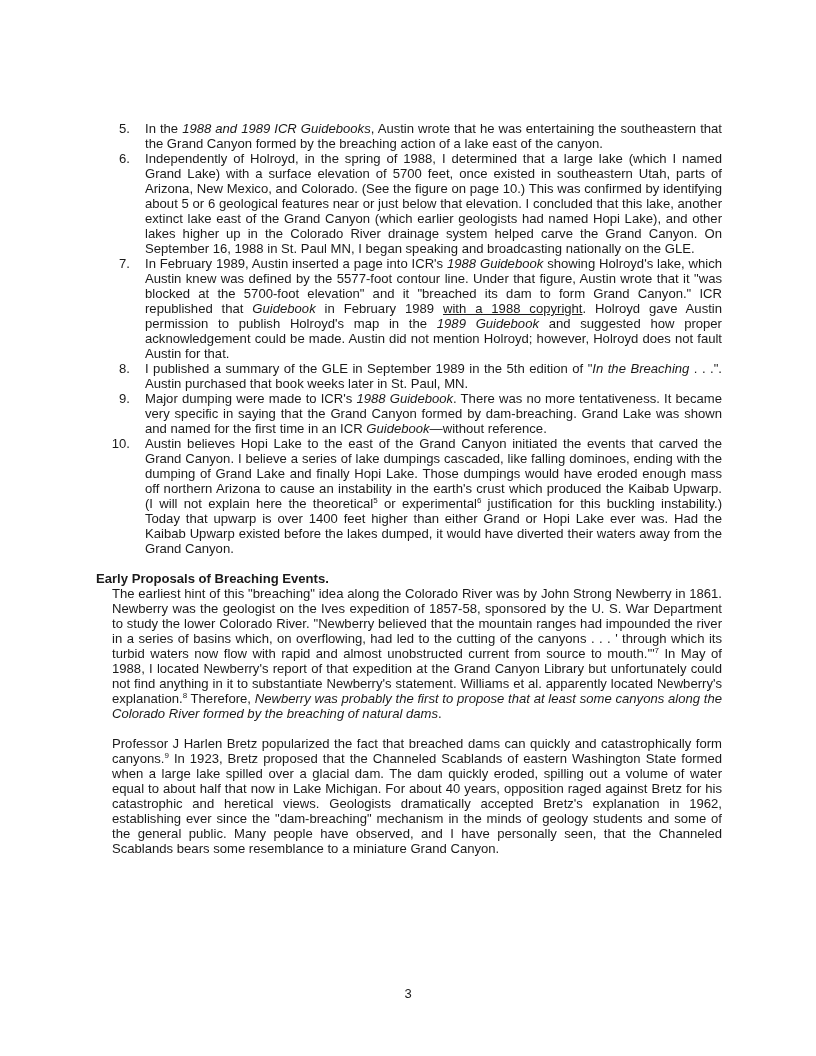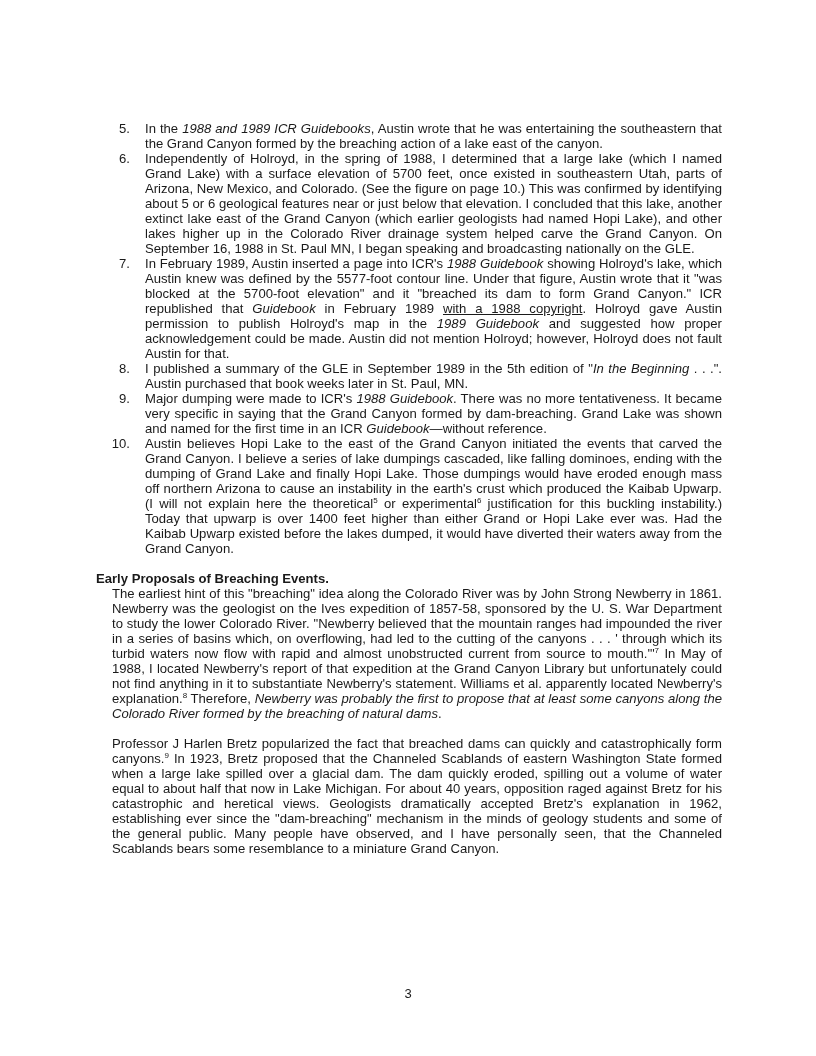--- a/index.html
+++ b/index.html
@@ -19,21 +19,21 @@
              text-align: center; font-size: 13px; }
 </style>
 </head>
 <body>
 
 <div class="page">
   <ol class="items">
     <li><span class="num">5.</span><span class="body"><span>In the </span><i>1988 and 1989 ICR Guidebooks</i><span>, Austin wrote that he was entertaining the southeastern that the Grand Canyon formed by the breaching action of a lake east of the canyon.</span></span></li>
     <li><span class="num">6.</span><span class="body"><span>Independently of Holroyd, in the spring of 1988, I determined that a large lake (which I named Grand Lake) with a surface elevation of 5700 feet, once existed in southeastern Utah, parts of Arizona, New Mexico, and Colorado.  (See the figure on page 10.)  This was confirmed by identifying about 5 or 6 geological features near or just below that elevation.  I concluded that this lake, another extinct lake east of the Grand Canyon (which earlier geologists had named Hopi Lake), and other lakes higher up in the Colorado River drainage system helped carve the Grand Canyon.  On September 16, 1988 in St. Paul MN, I began speaking and broadcasting nationally on the GLE.</span></span></li>
     <li><span class="num">7.</span><span class="body"><span>In February 1989, Austin inserted a page into ICR's </span><i>1988 Guidebook</i><span> showing Holroyd's lake, which Austin knew was defined by the 5577-foot contour line.  Under that figure, Austin wrote that it "was blocked at the 5700-foot elevation" and it "breached its dam to form Grand Canyon."  ICR republished that </span><i>Guidebook</i><span> in February 1989 </span><u>with a 1988 copyright</u><span>.  Holroyd gave Austin permission to publish Holroyd's map in the </span><i>1989 Guidebook</i><span> and suggested how proper acknowledgement could be made.  Austin did not mention Holroyd; however, Holroyd does not fault Austin for that.</span></span></li>
-    <li><span class="num">8.</span><span class="body"><span>I published a summary of the GLE in September 1989 in the 5th edition of "</span><i>In the Beginning</i><span> . . .".  Austin purchased that book weeks later in St. Paul, MN.</span></span></li>
+    <li><span class="num">8.</span><span class="body"><span>I published a summary of the GLE in September 1989 in the 5th edition of "</span><i>In the Breaching</i><span> . . .".  Austin purchased that book weeks later in St. Paul, MN.</span></span></li>
     <li><span class="num">9.</span><span class="body"><span>Major dumping were made to ICR's </span><i>1988 Guidebook</i><span>.  There was no more tentativeness.  It became very specific in saying that the Grand Canyon formed by dam-breaching.  Grand Lake was shown and named for the first time in an ICR </span><i>Guidebook</i><span>—without reference.</span></span></li>
     <li><span class="num">10.</span><span class="body"><span>Austin believes Hopi Lake to the east of the Grand Canyon initiated the events that carved the Grand Canyon.  I believe a series of lake dumpings cascaded, like falling dominoes, ending with the dumping of Grand Lake and finally Hopi Lake.  Those dumpings would have eroded enough mass off northern Arizona to cause an instability in the earth's crust which produced the Kaibab Upwarp.  (I will not explain here the theoretical</span><sup>5</sup><span> or experimental</span><sup>6</sup><span> justification for this buckling instability.)  Today that upwarp is over 1400 feet higher than either Grand or Hopi Lake ever was.  Had the Kaibab Upwarp existed before the lakes dumped, it would have diverted their waters away from the Grand Canyon.</span></span></li>
   </ol>
 
   <div class="heading">Early Proposals of Breaching Events.</div>
 
   <p><span>The earliest hint of this "breaching" idea along the Colorado River was by John Strong Newberry in 1861.  Newberry was the geologist on the Ives expedition of 1857-58, sponsored by the U. S. War Department to study the lower Colorado River.  "Newberry believed that the mountain ranges had impounded the river in a series of basins which, on overflowing, had led to the cutting of the canyons . . . ' through which its turbid waters now flow with rapid and almost unobstructed current from source to mouth.'"</span><sup>7</sup><span>  In May of 1988, I located Newberry's report of that expedition at the Grand Canyon Library but unfortunately could not find anything in it to substantiate Newberry's statement. Williams et al. apparently located Newberry's explanation.</span><sup>8</sup><span>  Therefore, </span><i>Newberry was probably the first to propose that at least some canyons along the Colorado River formed by the breaching of natural dams</i><span>.</span></p>
   <p><span>Professor J Harlen Bretz popularized the fact that breached dams can quickly and catastrophically form canyons.</span><sup>9</sup><span>  In 1923, Bretz proposed that the Channeled Scablands of eastern Washington State formed when a large lake spilled over a glacial dam.  The dam quickly eroded, spilling out a volume of water equal to about half that now in Lake Michigan.  For about 40 years, opposition raged against Bretz for his catastrophic and heretical views.  Geologists dramatically accepted Bretz's explanation in 1962, establishing ever since the "dam-breaching" mechanism in the minds of geology students and some of the general public.  Many people have observed, and I have personally seen, that the Channeled Scablands bears some resemblance to a miniature Grand Canyon.</span></p>
 </div>
 

